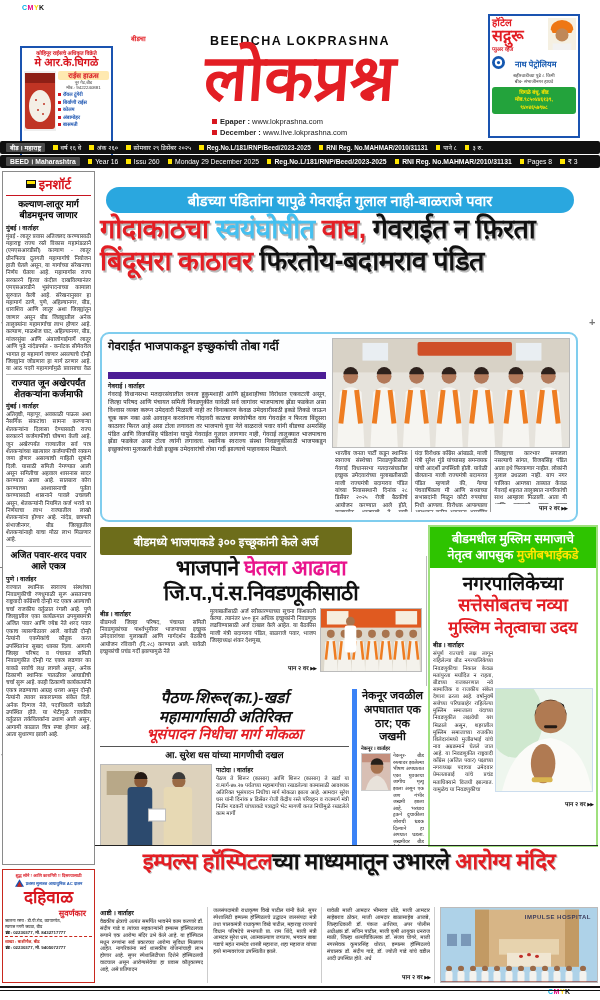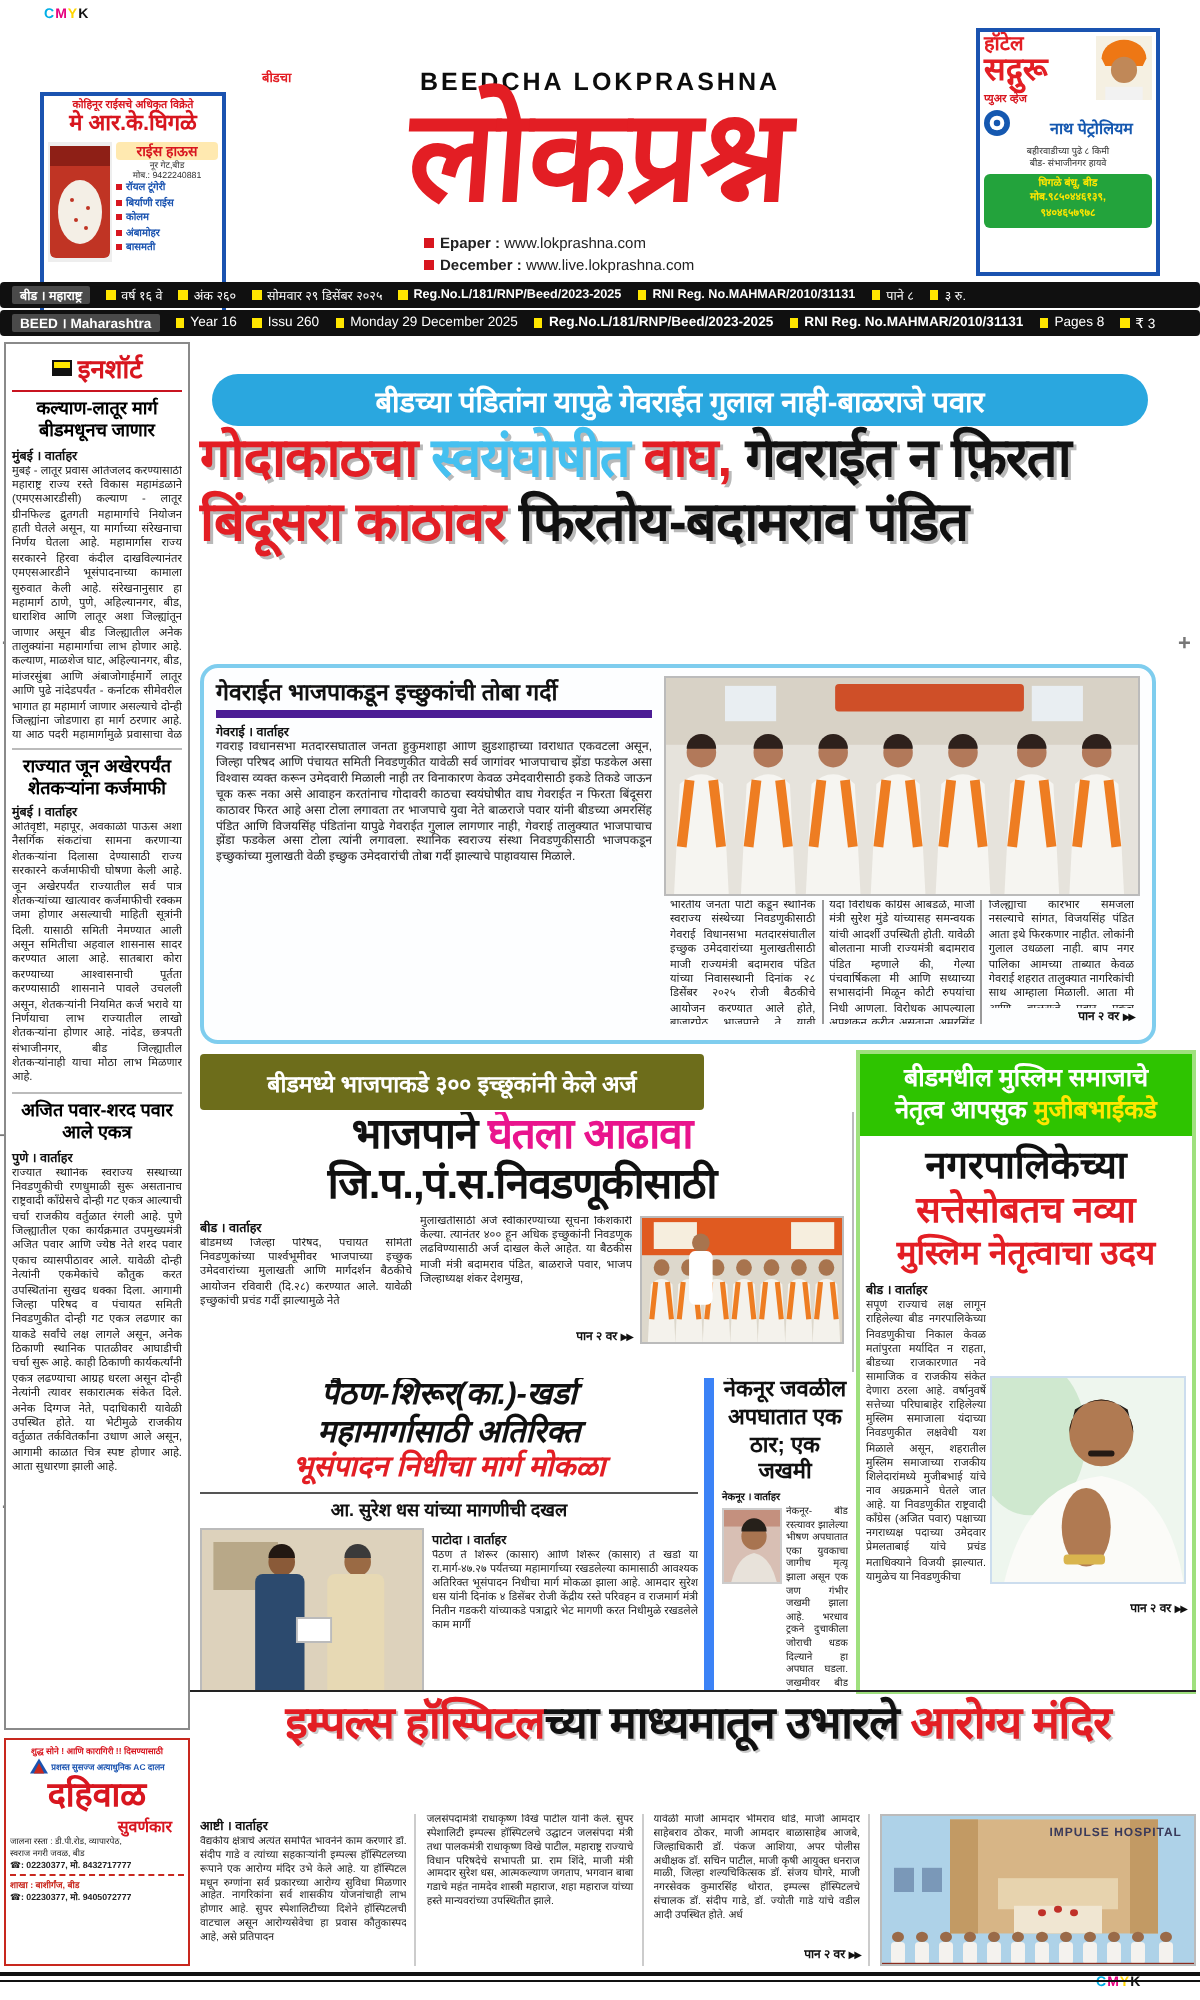--- a/index.html
+++ b/index.html
@@ -37,21 +37,21 @@
   .flagicon { width:10px; height:8px; background:linear-gradient(180deg,#ffe600 50%,#111 50%); border:1px solid #111; }
   .s-title { font-size:9px; font-weight:bold; line-height:1.25; text-align:center; color:#000; margin:3px 0 1px; }
   .s-div { border-top:1px solid #bbb; margin:3px 0; }
   
   .kicker { left:106px; top:187px; width:468px; height:26px; background:#2aa7df; border-radius:13px;
             color:#fff; font-weight:bold; font-size:14.5px; display:flex; align-items:center; justify-content:center; }
   .bighead { left:100px; top:214px; width:478px; text-align:left; font-weight:bold;
              font-size:27px; line-height:1.18; text-shadow:1.5px 1.5px 0 #b9b9b9; letter-spacing:-.5px; }
   .storybox { left:100px; top:332px; width:478px; height:190px; border:2px solid #7fcdee; border-radius:9px;
               background:#fdfeff; padding:4px 6px; display:flex; gap:6px; }
-  .lead-sub { font-size:11.5px; font-weight:bold; border-bottom:4px solid #4c1d95; padding-bottom:2px; margin-bottom:2px; }
+  .lead-sub { font-size:11.5px; font-weight:bold; border-bottom:7px solid #4c1d95; padding-bottom:19px; margin-bottom:2px; }
   .capgrid { display:flex; margin-top:2px; }
   .capgrid > div { padding:0 3px; border-right:1px solid #999; }
   .capgrid > div:last-child { border-right:none; }
   
   .olive { left:100px; top:527px; width:252px; height:28px; background:#6d6d1b; color:#fff;
            font-weight:bold; font-size:11.5px; display:flex; align-items:center; justify-content:center; border-radius:2px; }
   .gmodule { left:428px; top:525px; width:170px; height:322px; border:2px solid #9fe07e; background:#fff; overflow:hidden; }
   .greenbox { background:#2ec400; color:#fff; font-weight:bold; font-size:12.5px; text-align:center;
               padding:4px 2px; line-height:1.3; }
   .greenbox .hl { color:#ffe600; }
@@ -165,21 +165,21 @@
       </div>
       <div class="photo" style="width:28px;height:32px">
         <svg viewBox="0 0 30 34" width="28" height="32" preserveAspectRatio="none">
           <rect width="30" height="34" fill="#f5f0e2"></rect>
           <path d="M3 12 a12 10 0 0 1 24 0 l-2 4 h-20 z" fill="#ee7714"></path>
           <circle cx="15" cy="18" r="7" fill="#c08858"></circle>
           <rect x="5" y="27" width="20" height="7" fill="#f2f2f2"></rect>
         </svg>
       </div>
     </div>
-    <div style="display:flex;align-items:center;gap:20px;margin-top:2px">
+    <div style="display:flex;align-items:center;gap:10px;margin-top:2px">
       <span><svg viewBox="0 0 16 16" width="13" height="13">
             <circle cx="8" cy="8" r="8" fill="#1558b0"></circle>
             <circle cx="8" cy="8" r="4.5" fill="#fff"></circle>
             <circle cx="8" cy="8" r="2" fill="#1558b0"></circle>
           </svg></span>
       <span class="hot-brand">नाथ पेट्रोलियम</span>
     </div>
     <div class="hot-addr">बहीरवाडीच्या पुढे ८ किमी</div>
     <div class="hot-addr">बीड- संभाजीनगर हायवे</div>
     <div class="hot-green">

